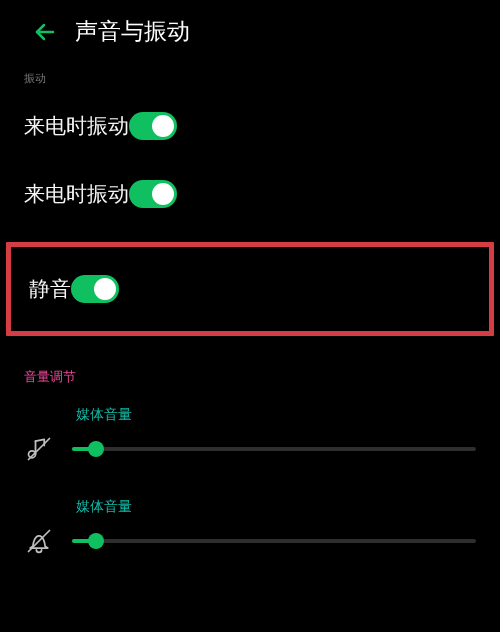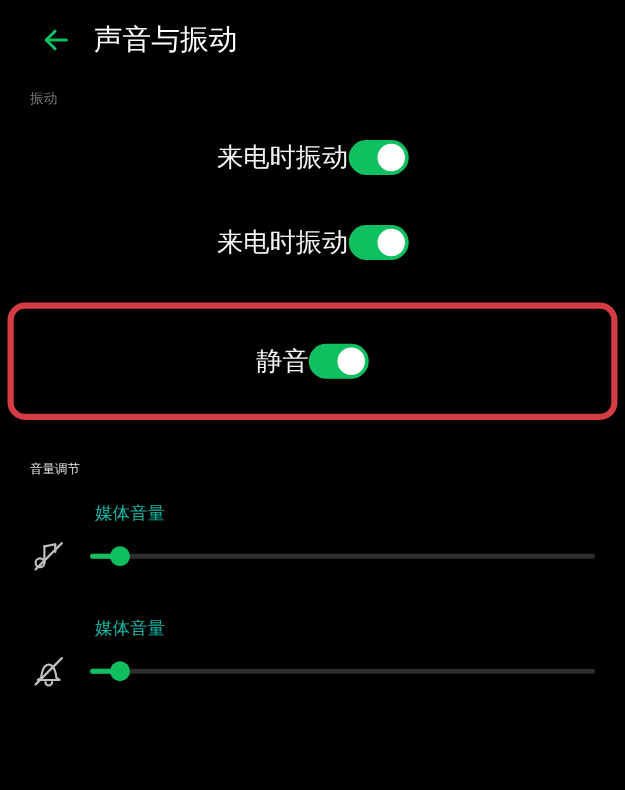--- a/index.html
+++ b/index.html
@@ -2,27 +2,27 @@
 <html><head>
 <meta charset="utf-8">
 <style>
   * { box-sizing: border-box; margin: 0; padding: 0; }
   html, body { width: 500px; height: 632px; background: #000; color: #fff; font-family: -apple-system, "Helvetica Neue", Arial, sans-serif; overflow: hidden; }
   .header { display: flex; align-items: center; padding: 16px 20px 10px 33px; gap: 18px; }
   .back-icon { width: 24px; height: 24px; display: flex; align-items: center; justify-content: center; }
   .back-icon svg { stroke: #10c060; }
   .title { font-size: 23px; font-weight: 500; color: #fff; }
   .section-label { font-size: 11px; color: #7a7a7a; padding: 14px 24px 6px 24px; }
-  .row { display: flex; align-items: center; justify-content: center; padding: 20px 24px; }
+  .row { display: flex; align-items: center; justify-content: flex-start; padding: 20px 24px; }
   .row-label { font-size: 21px; color: #f5f5f5; }
   .toggle { width: 48px; height: 28px; border-radius: 14px; background: #10c060; position: relative; flex-shrink: 0; }
   .toggle::after { content: ""; position: absolute; top: 3px; right: 3px; width: 22px; height: 22px; border-radius: 50%; background: #fff; }
-  .highlight-box { border: 5px solid #d43d44; margin: 14px 6px 10px 6px; border-radius: 14px; }
+  .highlight-box { border: 5px solid #d43d44; margin: 14px 6px 10px 6px; border-radius: 1px; }
   .highlight-box .row { padding: 28px 18px; }
-  .slider-section-label { font-size: 10px; color: #e5e5e5; padding: 22px 24px 4px 24px; }
+  .slider-section-label { font-size: 13px; color: #ec4899; padding: 22px 24px 4px 24px; }
   .slider-block { padding: 0 24px 18px 24px; }
   .slider-title { font-size: 14px; color: #14b8a6; padding: 16px 0 10px 52px; }
   .slider-row { display: flex; align-items: center; gap: 18px; }
   .slider-icon { width: 30px; height: 30px; display: flex; align-items: center; justify-content: center; flex-shrink: 0; }
   .slider-icon svg { stroke: #bfbfbf; fill: none; }
   .slider-track { flex: 1; height: 4px; background: #2e2e2e; border-radius: 2px; position: relative; }
   .slider-fill { position: absolute; left: 0; top: 0; bottom: 0; background: #10c060; border-radius: 2px; }
   .slider-thumb { position: absolute; top: 50%; width: 16px; height: 16px; background: #10c060; border-radius: 50%; transform: translate(-50%, -50%); }
 </style>
 </head>

